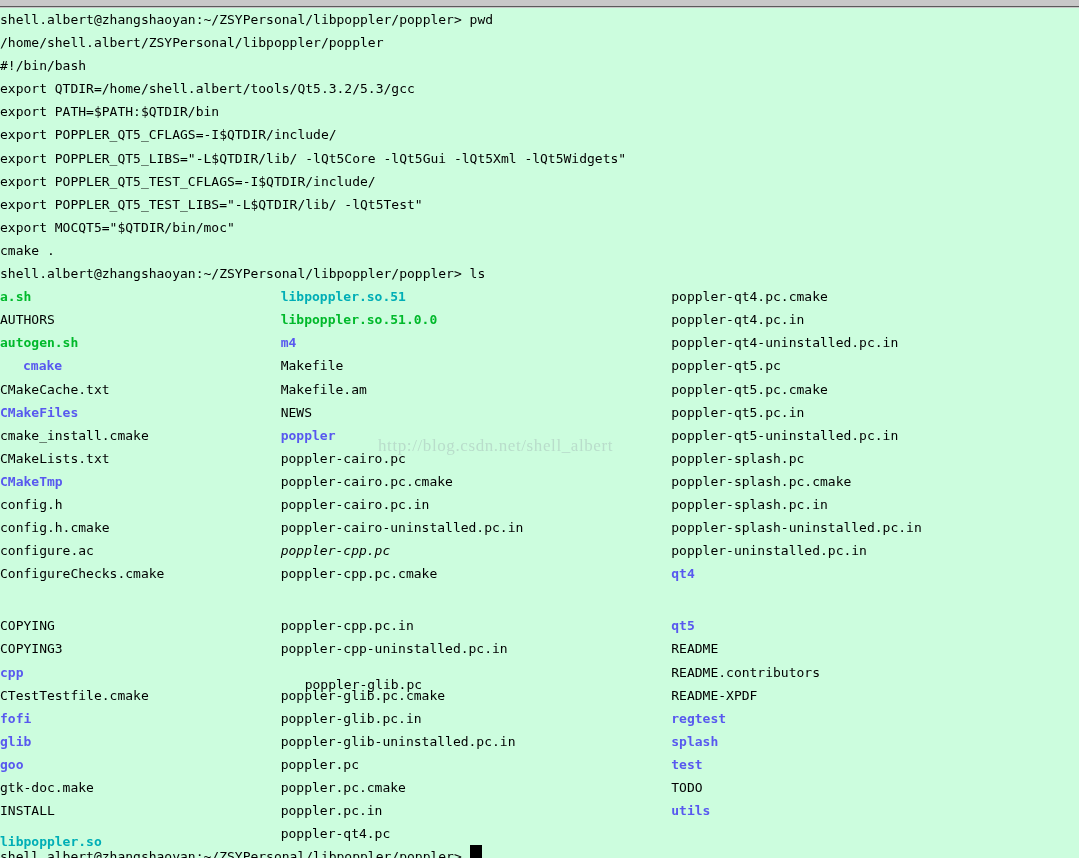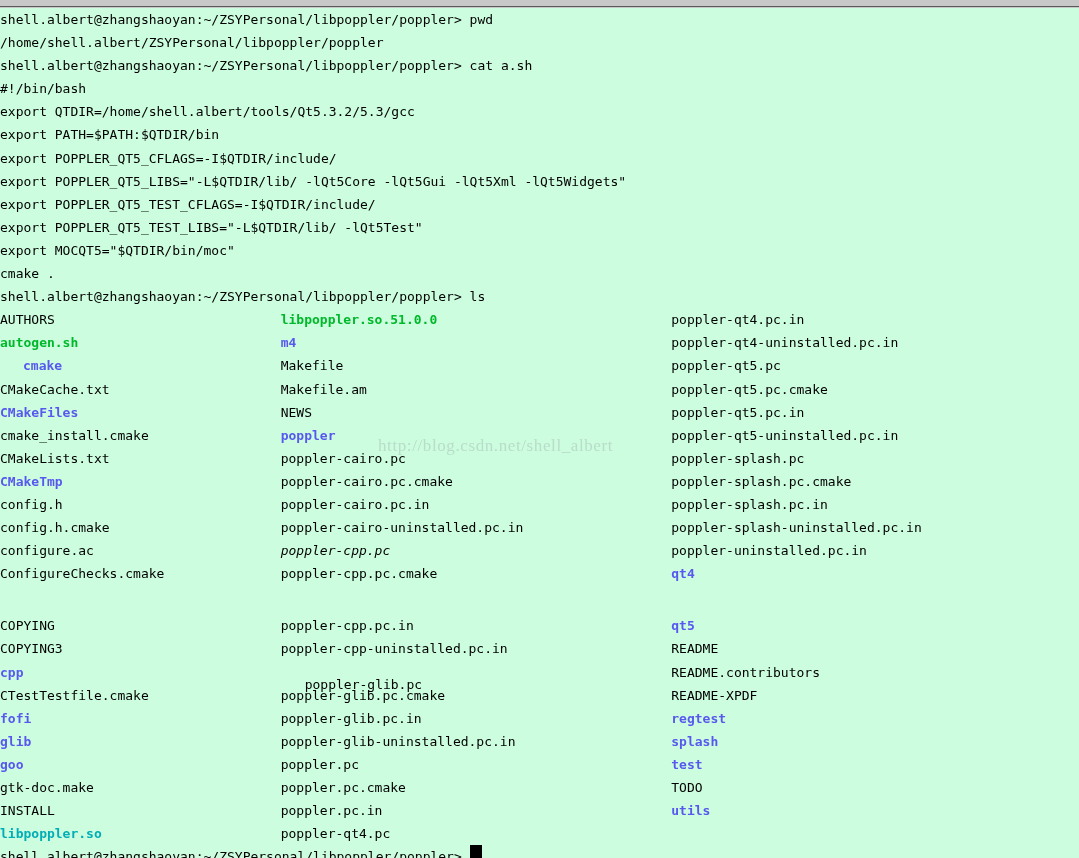--- a/index.html
+++ b/index.html
@@ -84,31 +84,31 @@
 
 <div id="terminal-window">
 
   <div id="titlebar"></div>
 
   <div id="terminal-screen">
     <div id="watermark">http://blog.csdn.net/shell_albert</div>
     <div id="screen-lines">
         <div class="line"><span class="seg c-default">shell.albert@zhangshaoyan:~/ZSYPersonal/libpoppler/poppler&gt;</span><span class="seg c-default"> pwd</span></div>
         <div class="line"><span class="seg c-default">/home/shell.albert/ZSYPersonal/libpoppler/poppler</span></div>
-        <div class="line"><span class="seg c-default">shell.albert@zhangshaoyan:~/ZSYPersonal/libpoppler/poppler&gt;</span><span class="seg c-default"> cat a.sh</span></div>
         <div class="line"><span class="seg c-default">#!/bin/bash</span></div>
         <div class="line"><span class="seg c-default">export QTDIR=/home/shell.albert/tools/Qt5.3.2/5.3/gcc</span></div>
         <div class="line"><span class="seg c-default">export PATH=$PATH:$QTDIR/bin</span></div>
         <div class="line"><span class="seg c-default">export POPPLER_QT5_CFLAGS=-I$QTDIR/include/</span></div>
         <div class="line"><span class="seg c-default">export POPPLER_QT5_LIBS="-L$QTDIR/lib/ -lQt5Core -lQt5Gui -lQt5Xml -lQt5Widgets"</span></div>
         <div class="line"><span class="seg c-default">export POPPLER_QT5_TEST_CFLAGS=-I$QTDIR/include/</span></div>
         <div class="line"><span class="seg c-default">export POPPLER_QT5_TEST_LIBS="-L$QTDIR/lib/ -lQt5Test"</span></div>
         <div class="line"><span class="seg c-default">export MOCQT5="$QTDIR/bin/moc"</span></div>
         <div class="line"><span class="seg c-default">cmake .</span></div>
         <div class="line"><span class="seg c-default">shell.albert@zhangshaoyan:~/ZSYPersonal/libpoppler/poppler&gt;</span><span class="seg c-default"> ls</span></div>
+        <div class="line" style="height: 23.1px;"><span class="seg c-exec" style="position: absolute; left: 0px; top: 0px;">a.sh</span><span class="seg c-link" style="position: absolute; left: 280.715px; top: 0px;">libpoppler.so.51</span><span class="seg c-default" style="position: absolute; left: 671.275px; top: 0px;">poppler-qt4.pc.cmake</span></div>
         <div class="line" style="height: 23.1px;"><span class="seg c-default" style="position: absolute; left: 0px; top: 0px;">AUTHORS</span><span class="seg c-exec" style="position: absolute; left: 280.715px; top: 0px;">libpoppler.so.51.0.0</span><span class="seg c-default" style="position: absolute; left: 671.275px; top: 0px;">poppler-qt4.pc.in</span></div>
         <div class="line" style="height: 23.1px;"><span class="seg c-exec" style="position: absolute; left: 0px; top: 0px;">autogen.sh</span><span class="seg c-dir" style="position: absolute; left: 280.715px; top: 0px;">m4</span><span class="seg c-default" style="position: absolute; left: 671.275px; top: 0px;">poppler-qt4-uninstalled.pc.in</span></div>
         <div class="line" style="height: 23.1px;"><span class="seg c-dir" style="position: absolute; left: 0px; top: 0px; padding-left: 23px;">cmake</span><span class="seg c-default" style="position: absolute; left: 280.715px; top: 0px;">Makefile</span><span class="seg c-default" style="position: absolute; left: 671.275px; top: 0px;">poppler-qt5.pc</span></div>
         <div class="line" style="height: 23.1px;"><span class="seg c-default" style="position: absolute; left: 0px; top: 0px;">CMakeCache.txt</span><span class="seg c-default" style="position: absolute; left: 280.715px; top: 0px; text-align: center;">Makefile.am</span><span class="seg c-default" style="position: absolute; left: 671.275px; top: 0px;">poppler-qt5.pc.cmake</span></div>
         <div class="line" style="height: 23.1px;"><span class="seg c-dir" style="position: absolute; left: 0px; top: 0px;">CMakeFiles</span><span class="seg c-default" style="position: absolute; left: 280.715px; top: 0px;">NEWS</span><span class="seg c-default" style="position: absolute; left: 671.275px; top: 0px;">poppler-qt5.pc.in</span></div>
         <div class="line" style="height: 23.1px;"><span class="seg c-default" style="position: absolute; left: 0px; top: 0px;">cmake_install.cmake</span><span class="seg c-dir" style="position: absolute; left: 280.715px; top: 0px;">poppler</span><span class="seg c-default" style="position: absolute; left: 671.275px; top: 0px;">poppler-qt5-uninstalled.pc.in</span></div>
         <div class="line" style="height: 23.1px;"><span class="seg c-default" style="position: absolute; left: 0px; top: 0px;">CMakeLists.txt</span><span class="seg c-default" style="position: absolute; left: 280.715px; top: 0px;">poppler-cairo.pc</span><span class="seg c-default" style="position: absolute; left: 671.275px; top: 0px;">poppler-splash.pc</span></div>
         <div class="line" style="height: 23.1px;"><span class="seg c-dir" style="position: absolute; left: 0px; top: 0px;">CMakeTmp</span><span class="seg c-default" style="position: absolute; left: 280.715px; top: 0px;">poppler-cairo.pc.cmake</span><span class="seg c-default" style="position: absolute; left: 671.275px; top: 0px;">poppler-splash.pc.cmake</span></div>
         <div class="line" style="height: 23.1px;"><span class="seg c-default" style="position: absolute; left: 0px; top: 0px;">config.h</span><span class="seg c-default" style="position: absolute; left: 280.715px; top: 0px;">poppler-cairo.pc.in</span><span class="seg c-default" style="position: absolute; left: 671.275px; top: 0px;">poppler-splash.pc.in</span></div>
         <div class="line" style="height: 23.1px;"><span class="seg c-default" style="position: absolute; left: 0px; top: 0px;">config.h.cmake</span><span class="seg c-default" style="position: absolute; left: 280.715px; top: 0px;">poppler-cairo-uninstalled.pc.in</span><span class="seg c-default" style="position: absolute; left: 671.275px; top: 0px;">poppler-splash-uninstalled.pc.in</span></div>
@@ -116,18 +116,18 @@
         <div class="line" style="height: 23.1px;"><span class="seg c-default" style="position: absolute; left: 0px; top: 0px;">ConfigureChecks.cmake</span><span class="seg c-default" style="position: absolute; left: 280.715px; top: 0px;">poppler-cpp.pc.cmake</span><span class="seg c-dir" style="position: absolute; left: 671.275px; top: 0px;">qt4</span></div>
         <div class="line" style="height: 23.1px; margin-top: 29px;"><span class="seg c-default" style="position: absolute; left: 0px; top: 0px;">COPYING</span><span class="seg c-default" style="position: absolute; left: 280.715px; top: 0px;">poppler-cpp.pc.in</span><span class="seg c-dir" style="position: absolute; left: 671.275px; top: 0px;">qt5</span></div>
         <div class="line" style="height: 23.1px;"><span class="seg c-default" style="position: absolute; left: 0px; top: 0px;">COPYING3</span><span class="seg c-default" style="position: absolute; left: 280.715px; top: 0px;">poppler-cpp-uninstalled.pc.in</span><span class="seg c-default" style="position: absolute; left: 671.275px; top: 0px;">README</span></div>
         <div class="line" style="height: 23.1px;"><span class="seg c-dir" style="position: absolute; left: 0px; top: 0px;">cpp</span><span class="seg c-default" style="position: absolute; left: 280.715px; top: 12px; margin-left: 24px;">poppler-glib.pc</span><span class="seg c-default" style="position: absolute; left: 671.275px; top: 0px;">README.contributors</span></div>
         <div class="line" style="height: 23.1px;"><span class="seg c-default" style="position: absolute; left: 0px; top: 0px;">CTestTestfile.cmake</span><span class="seg c-default" style="position: absolute; left: 280.715px; top: 0px;">poppler-glib.pc.cmake</span><span class="seg c-default" style="position: absolute; left: 671.275px; top: 0px;">README-XPDF</span></div>
         <div class="line" style="height: 23.1px;"><span class="seg c-dir" style="position: absolute; left: 0px; top: 0px;">fofi</span><span class="seg c-default" style="position: absolute; left: 280.715px; top: 0px;">poppler-glib.pc.in</span><span class="seg c-dir" style="position: absolute; left: 671.275px; top: 0px;">regtest</span></div>
         <div class="line" style="height: 23.1px;"><span class="seg c-dir" style="position: absolute; left: 0px; top: 0px;">glib</span><span class="seg c-default" style="position: absolute; left: 280.715px; top: 0px;">poppler-glib-uninstalled.pc.in</span><span class="seg c-dir" style="position: absolute; left: 671.275px; top: 0px;">splash</span></div>
         <div class="line" style="height: 23.1px;"><span class="seg c-dir" style="position: absolute; left: 0px; top: 0px;">goo</span><span class="seg c-default" style="position: absolute; left: 280.715px; top: 0px;">poppler.pc</span><span class="seg c-dir" style="position: absolute; left: 671.275px; top: 0px;">test</span></div>
         <div class="line" style="height: 23.1px;"><span class="seg c-default" style="position: absolute; left: 0px; top: 0px;">gtk-doc.make</span><span class="seg c-default" style="position: absolute; left: 280.715px; top: 0px;">poppler.pc.cmake</span><span class="seg c-default" style="position: absolute; left: 671.275px; top: 0px;">TODO</span></div>
         <div class="line" style="height: 23.1px;"><span class="seg c-default" style="position: absolute; left: 0px; top: 0px;">INSTALL</span><span class="seg c-default" style="position: absolute; left: 280.715px; top: 0px;">poppler.pc.in</span><span class="seg c-dir" style="position: absolute; left: 671.275px; top: 0px;">utils</span></div>
-        <div class="line" style="height: 23.1px;"><span class="seg c-link" style="position: absolute; left: 0px; top: 0px;">libpoppler.so</span><span class="seg c-default" style="position: absolute; left: 280.715px; top: 0px;">poppler-qt4.pc</span></div>
+        <div class="line" style="height: 23.1px;"><span class="seg c-link" style="position: absolute; left: 0px; top: 8px;">libpoppler.so</span><span class="seg c-default" style="position: absolute; left: 280.715px; top: 0px;">poppler-qt4.pc</span></div>
         <div class="line"><span class="seg c-default">shell.albert@zhangshaoyan:~/ZSYPersonal/libpoppler/poppler&gt; </span><span class="cursor"></span></div>
       </div>
   </div>
 
 </div>
 
 </body></html>

